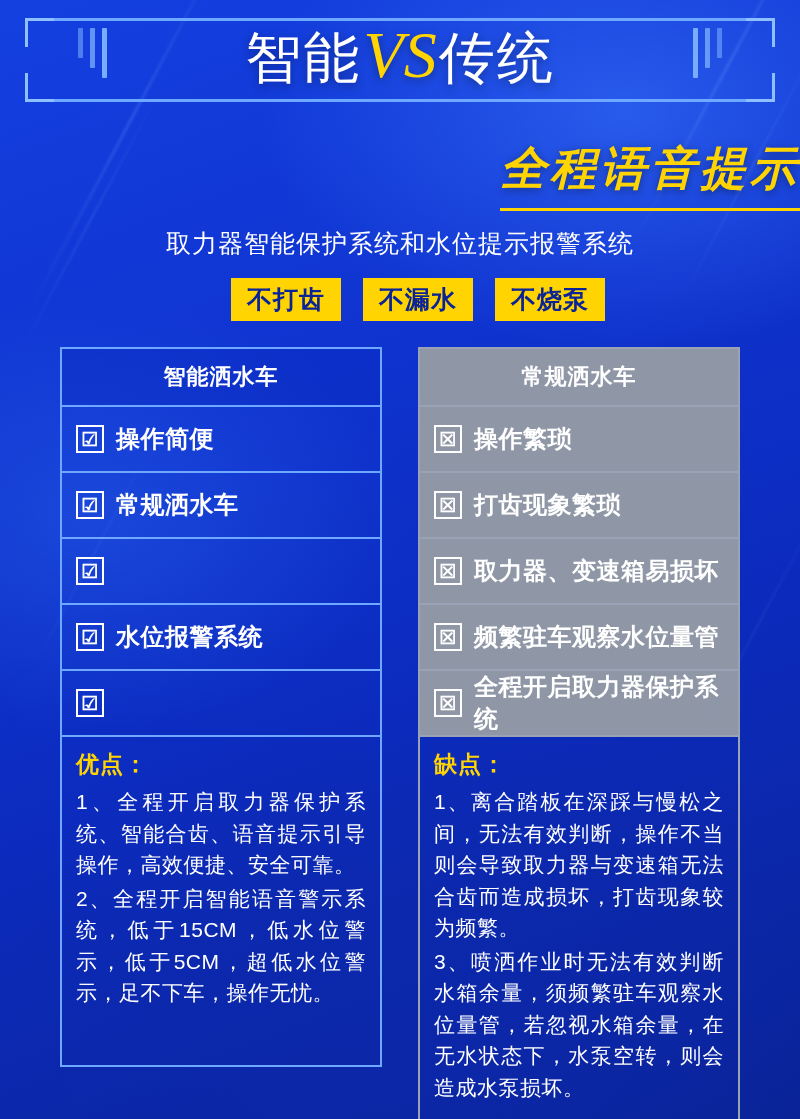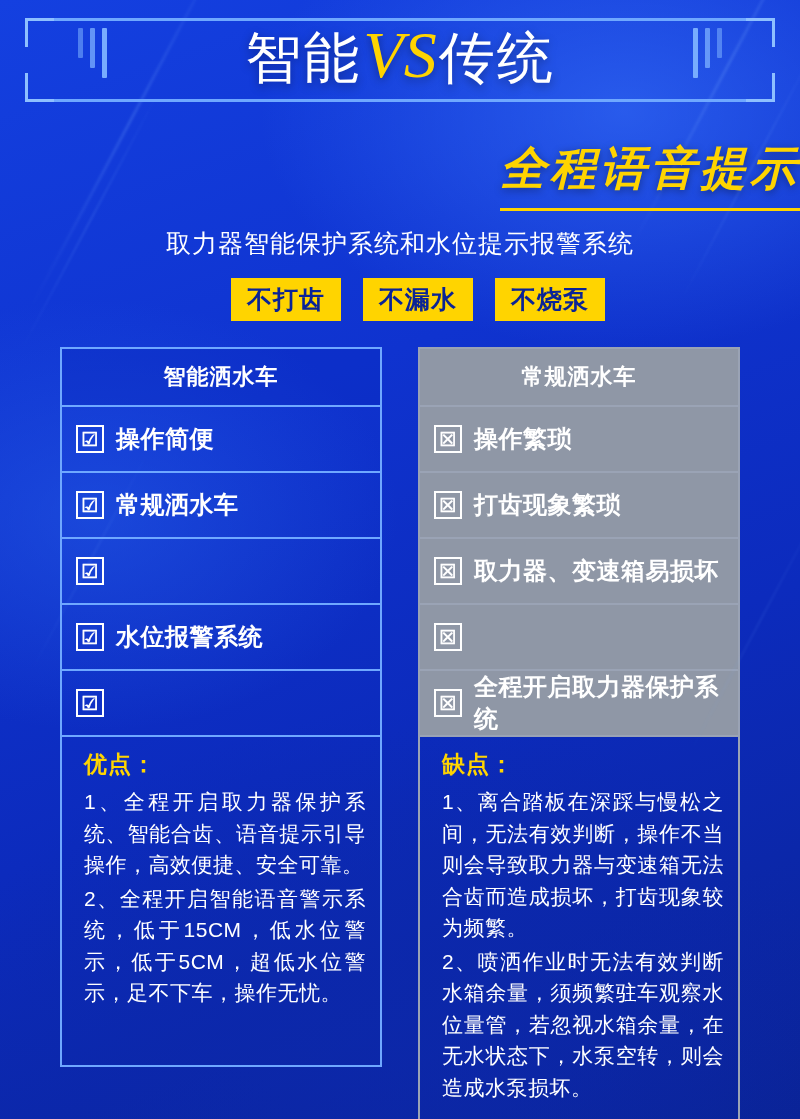--- a/index.html
+++ b/index.html
@@ -208,21 +208,21 @@
     color: #ffffff;
     font-weight: bold;
   }
   .col.good .box { color: #ffffff; }
   .col.bad .box { border-color: #ffffff; }
 
   
   .note {
     border: 2px solid #6fa8ff;
     border-top: none;
-    padding: 12px 14px 16px 22px;
+    padding: 12px 14px 16px 14px;
     box-sizing: border-box;
     min-height: 330px;
   }
   .col.bad .note {
     border-color: #9aa3b5;
     background: transparent;
   }
   .note-title {
     color: #ffd400;
     font-size: 23px;
@@ -325,27 +325,28 @@
       <div class="row">
         <span class="box">☒</span>
         <span>打齿现象繁琐</span>
       </div>
       <div class="row">
         <span class="box">☒</span>
         <span>取力器、变速箱易损坏</span>
       </div>
       <div class="row">
         <span class="box">☒</span>
+        <span>频繁驻车观察水位量管</span>
       </div>
       <div class="row">
         <span class="box">☒</span>
         <span>全程开启取力器保护系统</span>
       </div>
 
       <div class="note">
         <div class="note-title">缺点：</div>
         <p>1、离合踏板在深踩与慢松之间，无法有效判断，操作不当则会导致取力器与变速箱无法合齿而造成损坏，打齿现象较为频繁。</p>
-        <p>2、喷洒作业时无法有效判断水箱余量，须频繁驻车观察水位量管，若忽视水箱余量，在无水状态下，水泵空转，则会造成水泵损坏。</p>
+        <p>3、喷洒作业时无法有效判断水箱余量，须频繁驻车观察水位量管，若忽视水箱余量，在无水状态下，水泵空转，则会造成水泵损坏。</p>
       </div>
     </div>
 
   </div>
 </div>
 
 </body></html>

